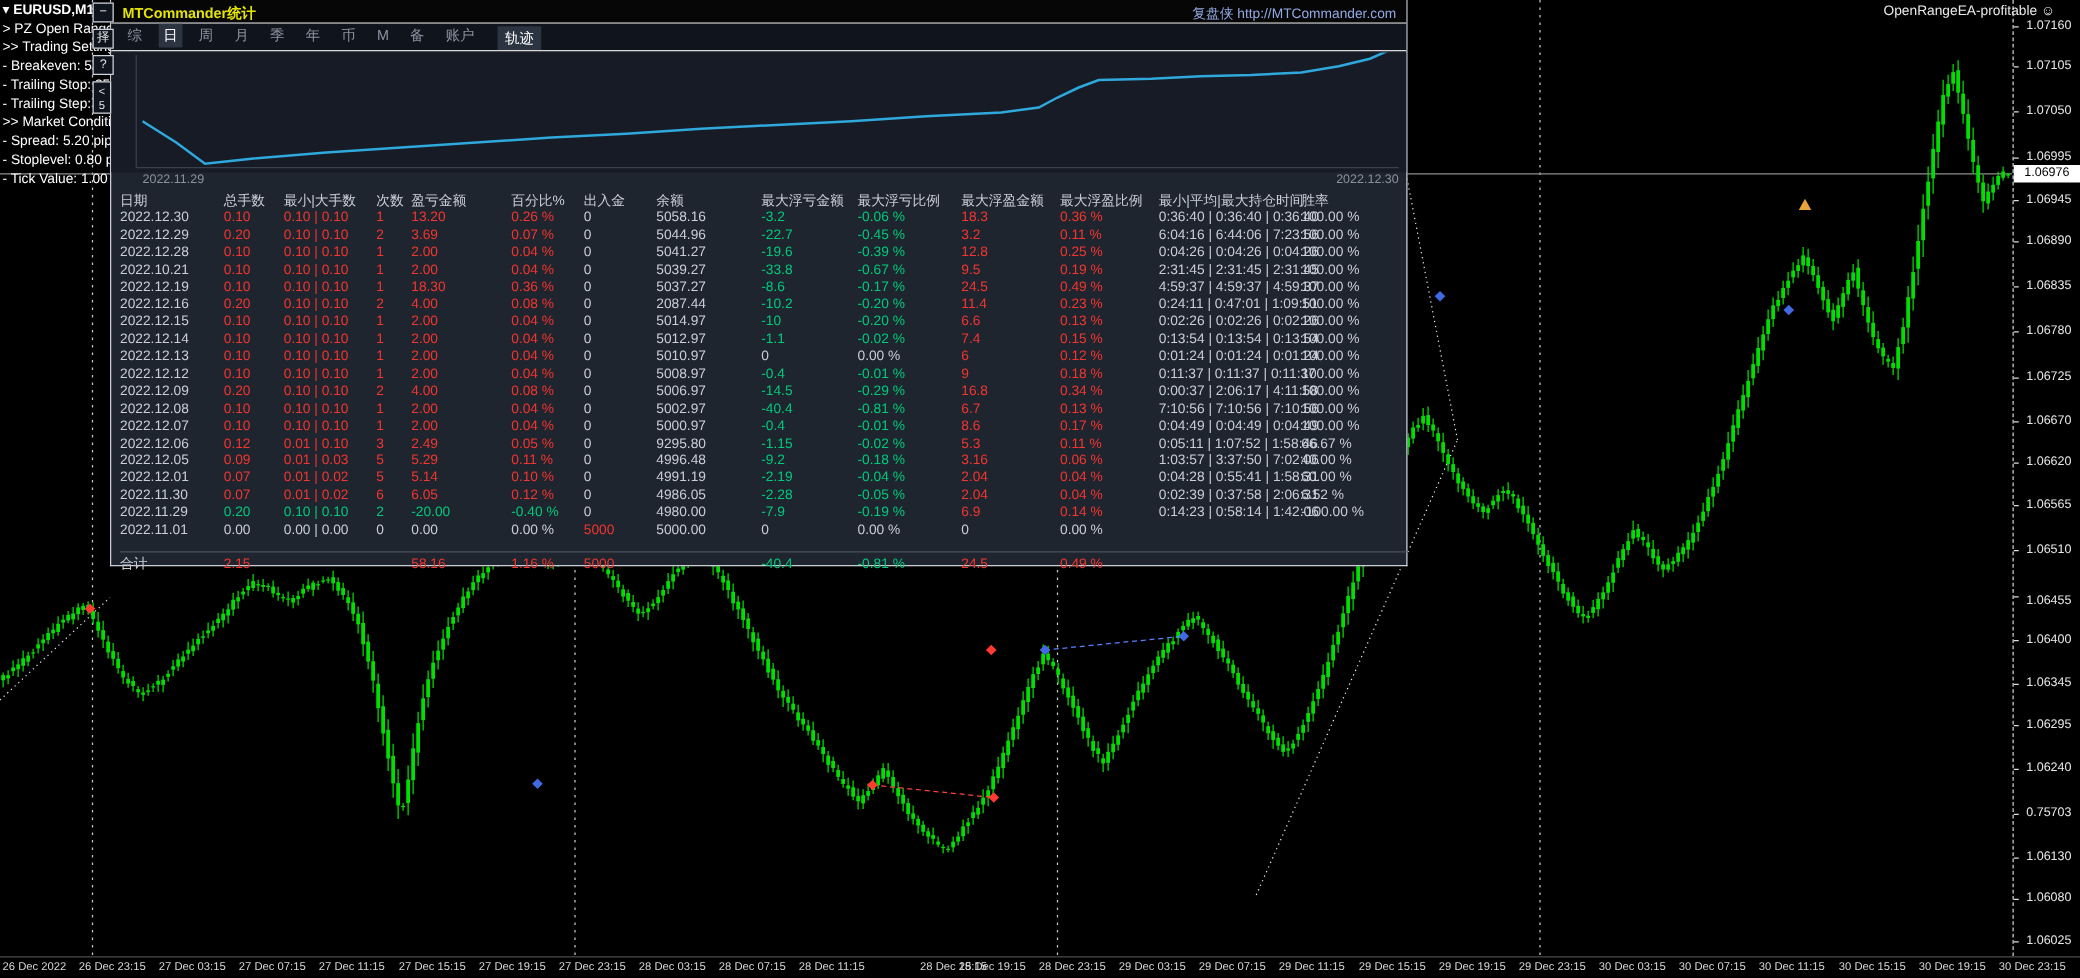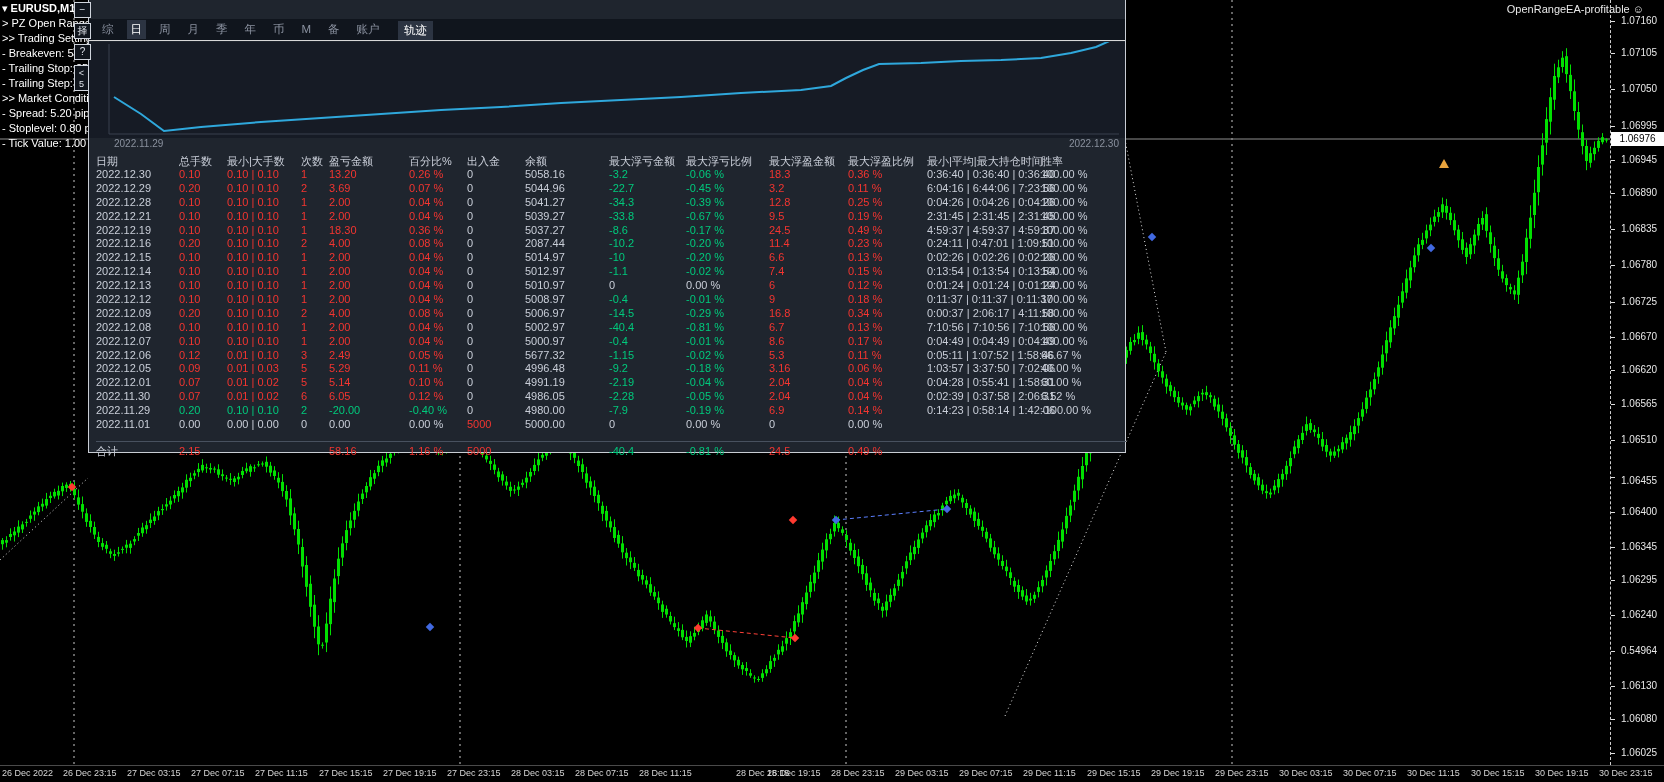--- a/index.html
+++ b/index.html
@@ -911,21 +911,21 @@
       <div class="plabel" style="top:475px">1.06455</div>
       <div class="tick" style="top:512px"></div>
       <div class="plabel" style="top:506px">1.06400</div>
       <div class="tick" style="top:547px"></div>
       <div class="plabel" style="top:541px">1.06345</div>
       <div class="tick" style="top:580px"></div>
       <div class="plabel" style="top:574px">1.06295</div>
       <div class="tick" style="top:615px"></div>
       <div class="plabel" style="top:609px">1.06240</div>
       <div class="tick" style="top:651px"></div>
-      <div class="plabel" style="top:645px">0.54964</div>
+      <div class="plabel" style="top:645px">0.75703</div>
       <div class="tick" style="top:686px"></div>
       <div class="plabel" style="top:680px">1.06130</div>
       <div class="tick" style="top:719px"></div>
       <div class="plabel" style="top:713px">1.06080</div>
       <div class="tick" style="top:753px"></div>
       <div class="plabel" style="top:747px">1.06025</div>
     </div>
   <div class="price-current" id="price-current" style="top: 132px;">1.06976</div>
 
   <div class="time-axis" id="time-axis">
@@ -976,20 +976,24 @@
       </div>
   </div>
   <div class="win-btns">
     <div class="wbtn">−</div>
     <div class="wbtn">择</div>
     <div class="wbtn">?</div>
     <div class="wbtn tall">&lt;<br>5</div>
   </div>
 
   <div class="panel">
+    <div class="panel-title">
+      <span class="ttl">MTCommander统计</span>
+      <span class="tright">复盘侠 http://MTCommander.com</span>
+    </div>
     <div class="panel-menu" id="panel-menu">
       <span class="track-btn">轨迹</span>
     <span class="mitem">综</span><span class="mitem active">日</span><span class="mitem">周</span><span class="mitem">月</span><span class="mitem">季</span><span class="mitem">年</span><span class="mitem">币</span><span class="mitem">M</span><span class="mitem">备</span><span class="mitem">账户</span></div>
     <svg class="mini-chart" id="equity-svg" width="1036" height="96">
         <line x1="20" y1="2" x2="20" y2="92" stroke="#39414f" stroke-width="1"></line>
         <line x1="20" y1="92" x2="1030" y2="92" stroke="#39414f" stroke-width="1"></line>
         <polyline points="25,55 52,72 75,89 112,85 172,80 232,76 292,72 352,68 412,65 472,61 532,58 592,55 652,51 712,48 742,44 757,36 774,28 790,22 832,21 872,19 912,18 952,16 982,11 1007,5 1025,-3" fill="none" stroke="#2fa8dc" stroke-width="2"></polyline>
       </svg>
     <div class="mini-dates">
       <span class="d-start">2022.11.29</span>
@@ -1046,29 +1050,29 @@
         </div>
         <div class="trow ">
           <span style="width:83px;color:#c9ced8">2022.12.28</span>
           <span style="width:48px;color:#f43530">0.10</span>
           <span style="width:74px;color:#f43530">0.10 | 0.10</span>
           <span style="width:28px;color:#f43530">1</span>
           <span style="width:80px;color:#f43530">2.00</span>
           <span style="width:58px;color:#f43530">0.04 %</span>
           <span style="width:58px;color:#c9ced8">0</span>
           <span style="width:84px;color:#c9ced8">5041.27</span>
-          <span style="width:77px;color:#00c97c">-34.3</span>
+          <span style="width:77px;color:#00c97c">-19.6</span>
           <span style="width:83px;color:#00c97c">-0.39 %</span>
           <span style="width:79px;color:#f43530">12.8</span>
           <span style="width:79px;color:#f43530">0.25 %</span>
           <span style="width:114px;color:#c9ced8">0:04:26 | 0:04:26 | 0:04:26</span>
           <span style="width:85px;color:#c9ced8">100.00 %</span>
         </div>
         <div class="trow ">
-          <span style="width:83px;color:#c9ced8">2022.12.21</span>
+          <span style="width:83px;color:#c9ced8">2022.10.21</span>
           <span style="width:48px;color:#f43530">0.10</span>
           <span style="width:74px;color:#f43530">0.10 | 0.10</span>
           <span style="width:28px;color:#f43530">1</span>
           <span style="width:80px;color:#f43530">2.00</span>
           <span style="width:58px;color:#f43530">0.04 %</span>
           <span style="width:58px;color:#c9ced8">0</span>
           <span style="width:84px;color:#c9ced8">5039.27</span>
           <span style="width:77px;color:#00c97c">-33.8</span>
           <span style="width:83px;color:#00c97c">-0.67 %</span>
           <span style="width:79px;color:#f43530">9.5</span>
@@ -1221,21 +1225,21 @@
           <span style="width:85px;color:#c9ced8">100.00 %</span>
         </div>
         <div class="trow ">
           <span style="width:83px;color:#c9ced8">2022.12.06</span>
           <span style="width:48px;color:#f43530">0.12</span>
           <span style="width:74px;color:#f43530">0.01 | 0.10</span>
           <span style="width:28px;color:#f43530">3</span>
           <span style="width:80px;color:#f43530">2.49</span>
           <span style="width:58px;color:#f43530">0.05 %</span>
           <span style="width:58px;color:#c9ced8">0</span>
-          <span style="width:84px;color:#c9ced8">5677.32</span>
+          <span style="width:84px;color:#c9ced8">9295.80</span>
           <span style="width:77px;color:#00c97c">-1.15</span>
           <span style="width:83px;color:#00c97c">-0.02 %</span>
           <span style="width:79px;color:#f43530">5.3</span>
           <span style="width:79px;color:#f43530">0.11 %</span>
           <span style="width:114px;color:#c9ced8">0:05:11 | 1:07:52 | 1:58:46</span>
           <span style="width:85px;color:#c9ced8">66.67 %</span>
         </div>
         <div class="trow ">
           <span style="width:83px;color:#c9ced8">2022.12.05</span>
           <span style="width:48px;color:#f43530">0.09</span>

